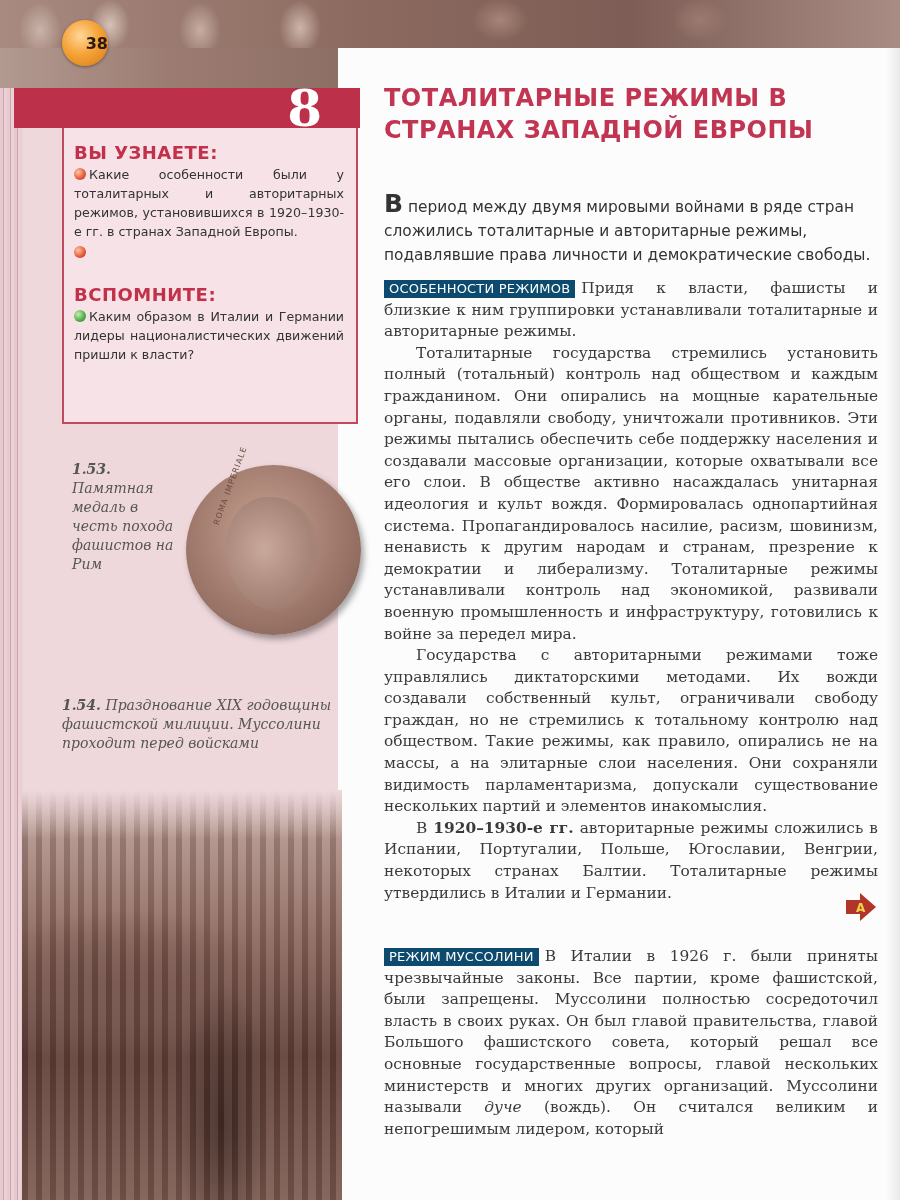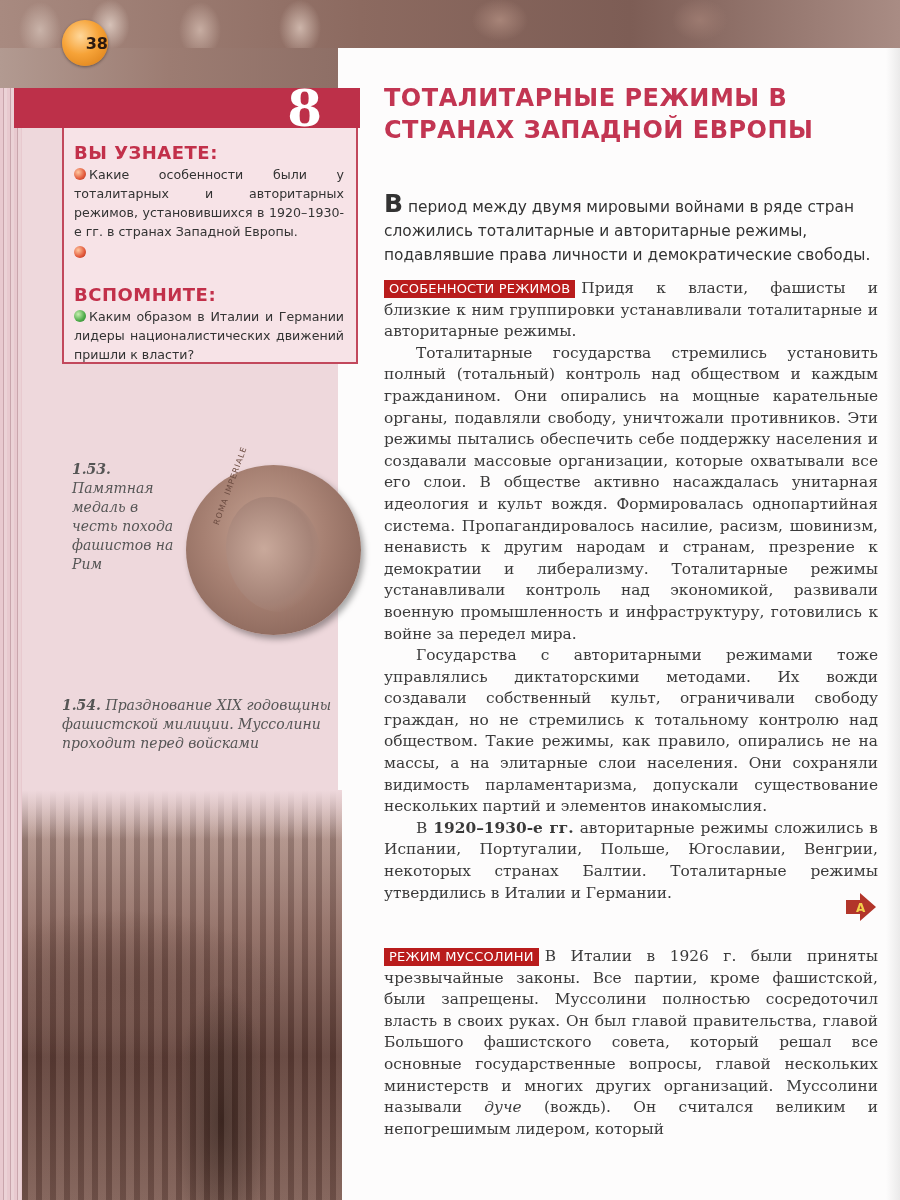--- a/index.html
+++ b/index.html
@@ -24,21 +24,21 @@
     display:flex; align-items:center; justify-content:flex-end; }
   .page-badge span { font-weight:bold; font-size:16px; color:#2b1a10; font-family:"DejaVu Sans", sans-serif; }
 
   
   .left-col { position:absolute; left:0; top:90px; width:338px; height:1110px; background:#eed8dc; }
   .page-edges { position:absolute; left:0; top:88px; width:22px; height:1112px;
     background:repeating-linear-gradient(90deg,#e8c9cf 0 3px,#c9a5ac 3px 4px,#ebd2d6 4px 7px); }
   .chapter-bar { position:absolute; left:14px; top:88px; width:346px; height:40px; background:#bd3049; }
   .chapter-num { position:absolute; right:38px; top:-6px; font-family:"DejaVu Serif", serif; font-size:50px; color:#fff; font-weight:bold; line-height:54px; }
 
-  .info-box { position:absolute; left:62px; top:128px; width:296px; height:236px; background:#f7e3e7;
+  .info-box { position:absolute; left:62px; top:128px; width:296px; height:296px; background:#f7e3e7;
     border:2px solid #c2485c; border-top:none; box-sizing:border-box; padding:10px 12px 0 10px; }
   .box-head { font-family:"DejaVu Sans", sans-serif; font-weight:900; font-size:18px; color:#c2304a; letter-spacing:0.5px; margin:4px 0 2px 0; }
   .box-item { font-family:"DejaVu Sans", sans-serif; font-size:12.6px; line-height:19px; color:#333; text-align:justify; margin-bottom:2px; }
   .bullet { display:inline-block; width:12px; height:12px; border-radius:50%; vertical-align:-1px; margin-right:3px; }
   .bullet.red { background:radial-gradient(circle at 35% 35%, #ffc8a0, #e2583a 60%, #a8301e); }
   .bullet.green { background:radial-gradient(circle at 35% 35%, #c7f0b0, #4caa48 60%, #2b7b2e); }
   .gap { height:16px; }
 
   .caption { position:absolute; font-family:"DejaVu Serif", serif; font-style:italic; color:#555; font-size:14px; line-height:19px; }
   .caption b { font-style:italic; }
@@ -63,21 +63,21 @@
   
   .title { position:absolute; left:384px; top:82px; width:500px; font-family:"DejaVu Sans", sans-serif; font-weight:900; font-size:24px; line-height:32px; color:#c23552; letter-spacing:0.5px; }
   .intro { position:absolute; left:384px; top:192px; width:490px; font-family:"DejaVu Sans", sans-serif; font-size:15.4px; line-height:24px; color:#333; }
   .dropcap { font-weight:bold; font-size:25px; color:#333; }
 
   .body { position:absolute; left:384px; width:494px; font-family:"DejaVu Serif", serif; font-size:15.4px; line-height:21.6px; color:#3a3a3a; text-align:justify; }
   .body p { margin:0; text-indent:32px; }
   .body p.noind { text-indent:0; }
   .s1 { top:278px; }
   .s2 { top:946px; }
-  .tag { display:inline-block; background:#b91c1c; color:#fff; font-family:"DejaVu Sans", sans-serif; font-size:13px; padding:0 5px; line-height:18px; margin-right:6px; letter-spacing:0.2px; }
+  .tag { display:inline-block; background:#0c4a6e; color:#fff; font-family:"DejaVu Sans", sans-serif; font-size:13px; padding:0 5px; line-height:18px; margin-right:6px; letter-spacing:0.2px; }
   .arrow-a { position:absolute; left:846px; top:893px; width:30px; height:28px; }
   .right-shadow { position:absolute; right:0; top:48px; width:14px; height:1152px; background:linear-gradient(90deg, rgba(255,255,255,0), rgba(200,200,200,.35)); }
 </style>
 </head>
 <body>
 
 <div class="banner"></div>
 <div class="banner-left"></div>
 <div class="page-badge">
     <span>38</span>

